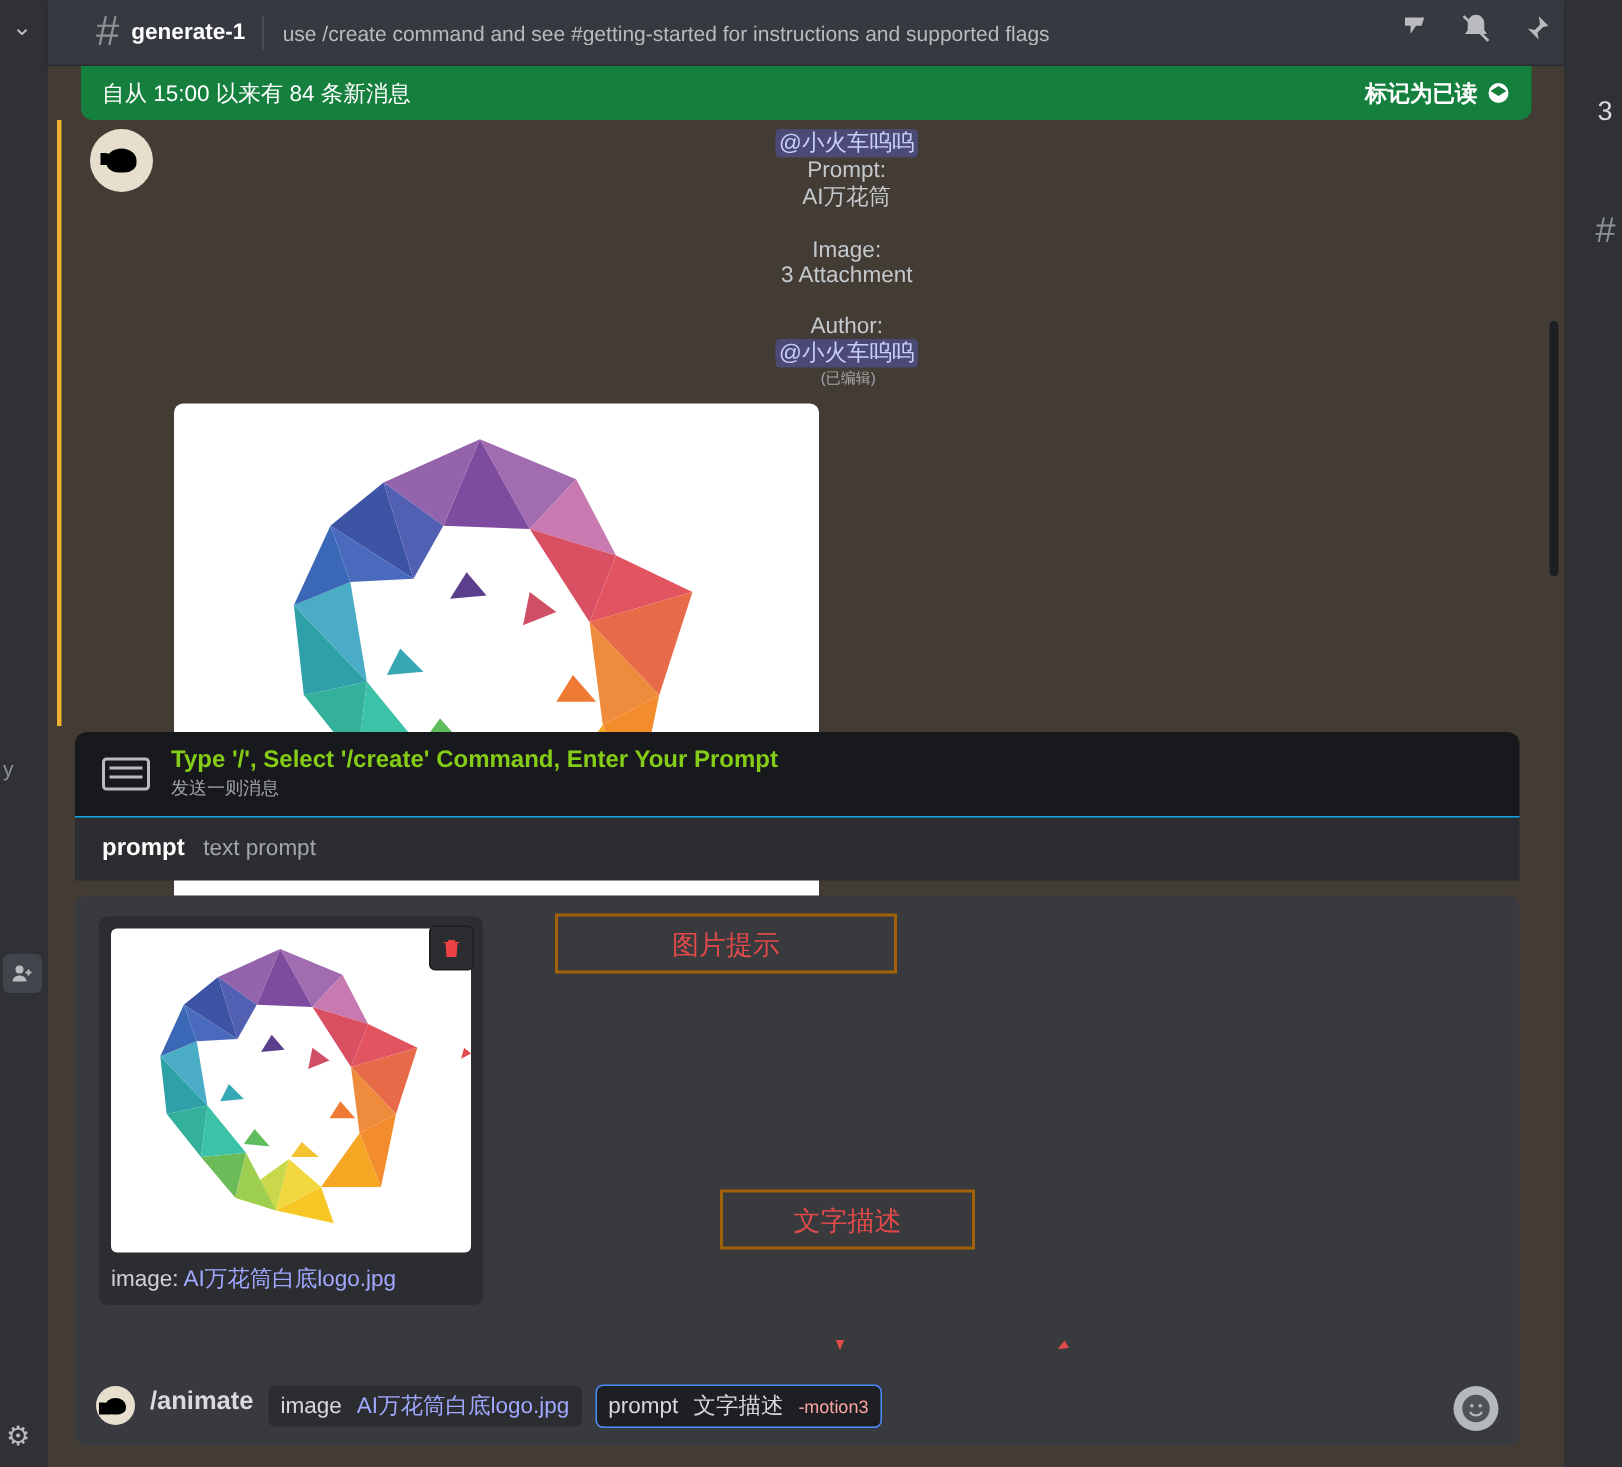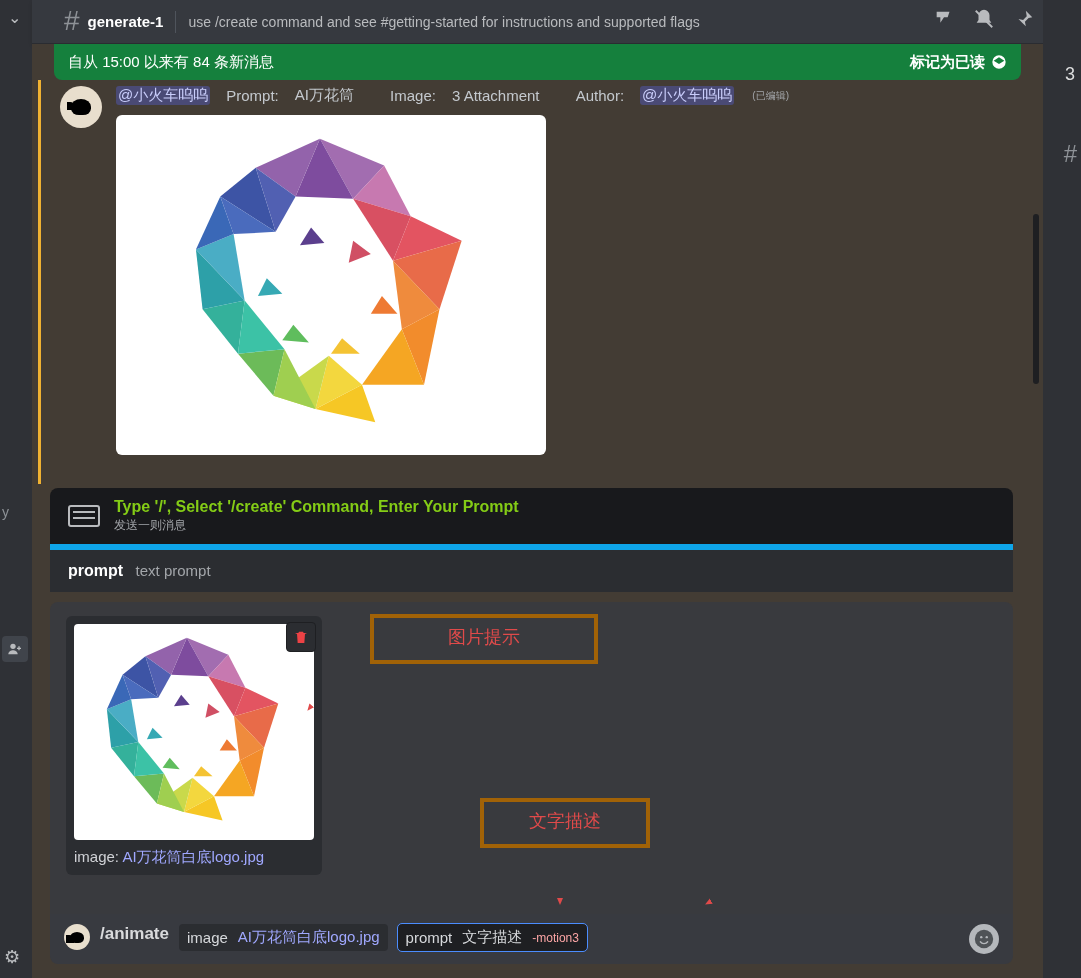--- a/index.html
+++ b/index.html
@@ -41,51 +41,51 @@
   .msg-wrap { position:absolute; left:6px; right:30px; top:36px; height:404px; display:flex; padding:4px 0 0 22px;}
   .left-edge { position:absolute; left:6px; top:36px; width:3px; height:404px; background:#f0b232; }
   .avatar { width:42px; height:42px; border-radius:50%; background:#e8decd; display:flex; align-items:center; justify-content:center; margin-top:2px; flex-shrink:0;}
   .avatar-inner { width:20px; height:16px; background:#000; border-radius:50% 50% 40% 40%; position:relative; }
   .avatar-inner:before{ content:""; position:absolute; left:-4px; top:3px; width:8px; height:8px; background:#000; border-radius:0 60% 0 0;}
   .msg-body { margin-left:14px; flex:1; }
   .msg-head { display:flex; align-items:center; gap:6px; flex-wrap:wrap; }
   .author { color:#fff; font-weight:600; font-size:16px; }
   .bot-tag { background:#5865f2; color:#fff; font-size:9px; padding:1px 4px; border-radius:3px; font-weight:600; letter-spacing:.3px;}
   .timestamp { color:#a3a6aa; font-size:12px; margin-left:4px;}
-  .msg-content { font-size:15px; color:#c4c9ce; margin-top:2px; display:flex; flex-wrap:wrap; align-items:center; gap:16px;}
+  .msg-content { font-size:15px; color:#c4c9ce; margin-top:2px; display:flex; flex-wrap:wrap; align-items:center; gap:0;flex-direction:column;}
   .mention { background:rgba(88,101,242,.35); color:#c9cdfb; padding:0 2px; border-radius:3px; }
   .edited { color:#a3a6aa; font-size:10px; margin-left:2px;}
   .msg-image { margin-top:10px; width:430px; height:340px; background:#ffffff; border-radius:6px; display:flex; align-items:center; justify-content:center;}
   
   .logo-ring { width:330px; height:310px; position:relative; }
   .logo-small { width:210px; height:200px; position:relative; }
   .logo-ring svg, .logo-small svg { width:100%; height:100%; }
 
   
   .cmd-region { position:absolute; left:18px; right:30px; top:444px; bottom:14px; display:flex; flex-direction:column; }
   .cmd-header { background:#18191c; border-radius:8px 8px 0 0; padding:10px 18px; display:flex; align-items:center; gap:14px;}
   .kbd-icon { width:32px; height:22px; border:2px solid #b9bbbe; border-radius:3px; position:relative; }
   .kbd-icon:before,.kbd-icon:after{content:"";position:absolute;background:#b9bbbe;height:2px;left:3px;right:3px;}
   .kbd-icon:before{top:4px;} .kbd-icon:after{top:10px;}
   .cmd-title { color:#84cc16; font-weight:700; font-size:16px;text-align:center; }
   .cmd-sub { color:#a3a6aa; font-size:12px; margin-top:1px;}
-  .prompt-row { background:#2b2d31; padding:12px 18px; border-top:6px solid #0ea5e9;}
+  .prompt-row { background:#2b2d31; padding:12px 18px; border-top:1px solid #0ea5e9;}
   .prompt-label { color:#fff; font-weight:700; font-size:16px; margin-right:8px;}
   .prompt-desc { color:#a3a6aa; font-size:15px;}
 
   .attach-panel { background:#393a3e; flex:1; margin-top:10px; border-radius:8px 8px 0 0; padding:14px 16px 0 16px; display:flex; align-items:flex-start; position:relative;}
   .attach-card { width:256px; background:#2b2d31; border-radius:6px; padding:8px; position:relative;}
   .attach-thumb { width:100%; height:216px; background:#fff; border-radius:4px; display:flex; align-items:center; justify-content:center;}
   .attach-name { color:#d0d2d6; font-size:15px; margin-top:8px;}
   .attach-name .fname { color:#a0a8ff; }
   .trash-btn { position:absolute; top:6px; right:6px; width:30px; height:30px; background:#2b2d31; border-radius:4px; display:flex; align-items:center; justify-content:center; cursor:pointer; border:1px solid #1e1f22;}
   .trash-btn svg { width:16px; height:16px; fill:#ed4245;}
 
   
-  .callout { position:absolute; border:4px solid #a16207; color:#e04a4a; font-size:18px; text-align:center; line-height:38px; height:50px;}
+  .callout { position:absolute; border:2px solid #a16207; color:#e04a4a; font-size:18px; text-align:center; line-height:38px; height:40px;}
   .callout.c1 { left:320px; top:12px; width:228px;}
   .callout.c2 { left:430px; top:196px; width:170px;}
   .callout.c3 { left:697px; top:196px; width:216px;}
   .arrow-line { position:absolute; }
   .arrow-head { fill:#e04a4a; }
 
   
   .input-bar { background:#383a40; border-radius:0 0 8px 8px; margin-top:0; padding:10px 14px; display:flex; align-items:flex-start; gap:10px;}
   .app-avatar { width:26px; height:26px; border-radius:50%; background:#e8decd; display:flex; align-items:center; justify-content:center;}
   .app-avatar .avatar-inner { width:14px; height:11px; }

